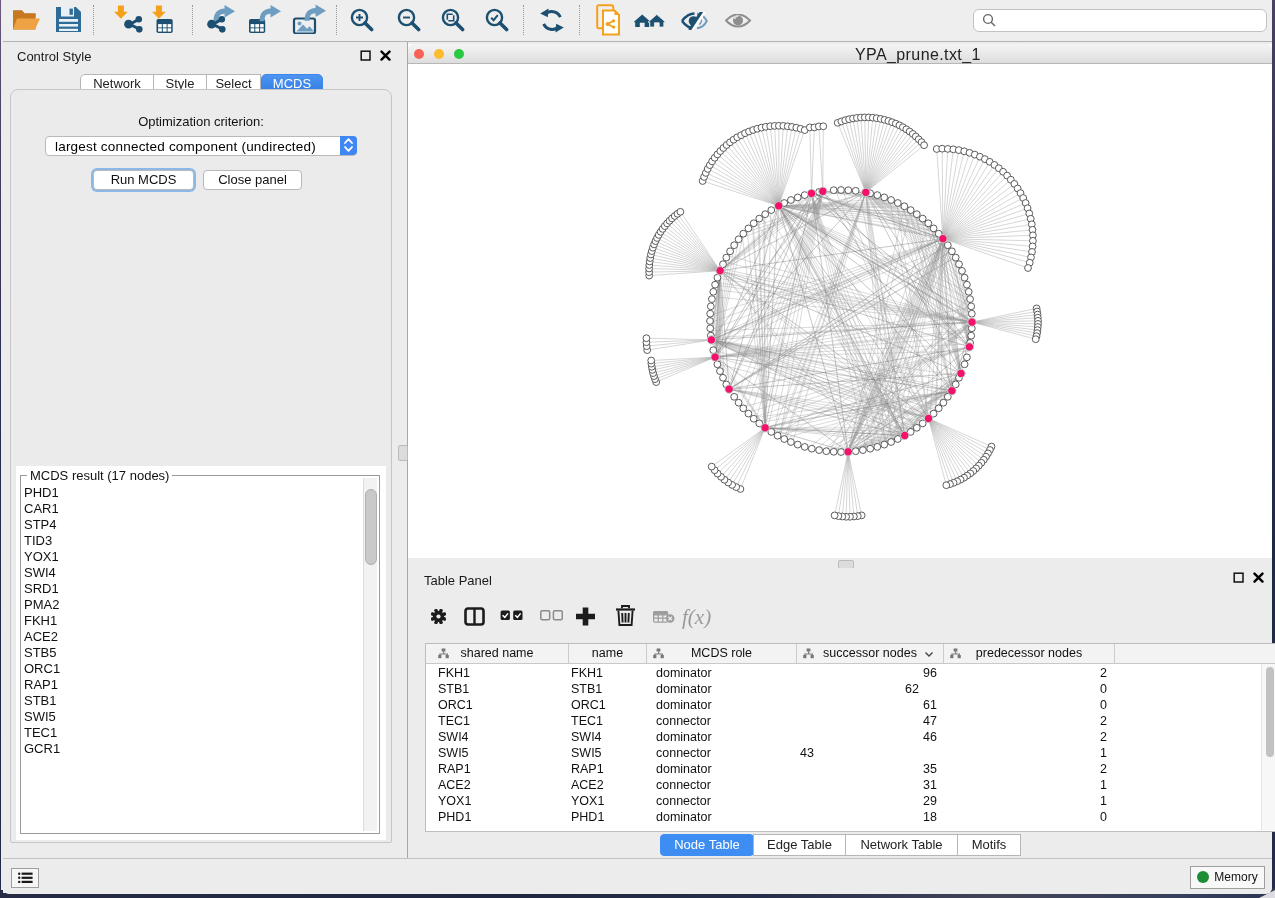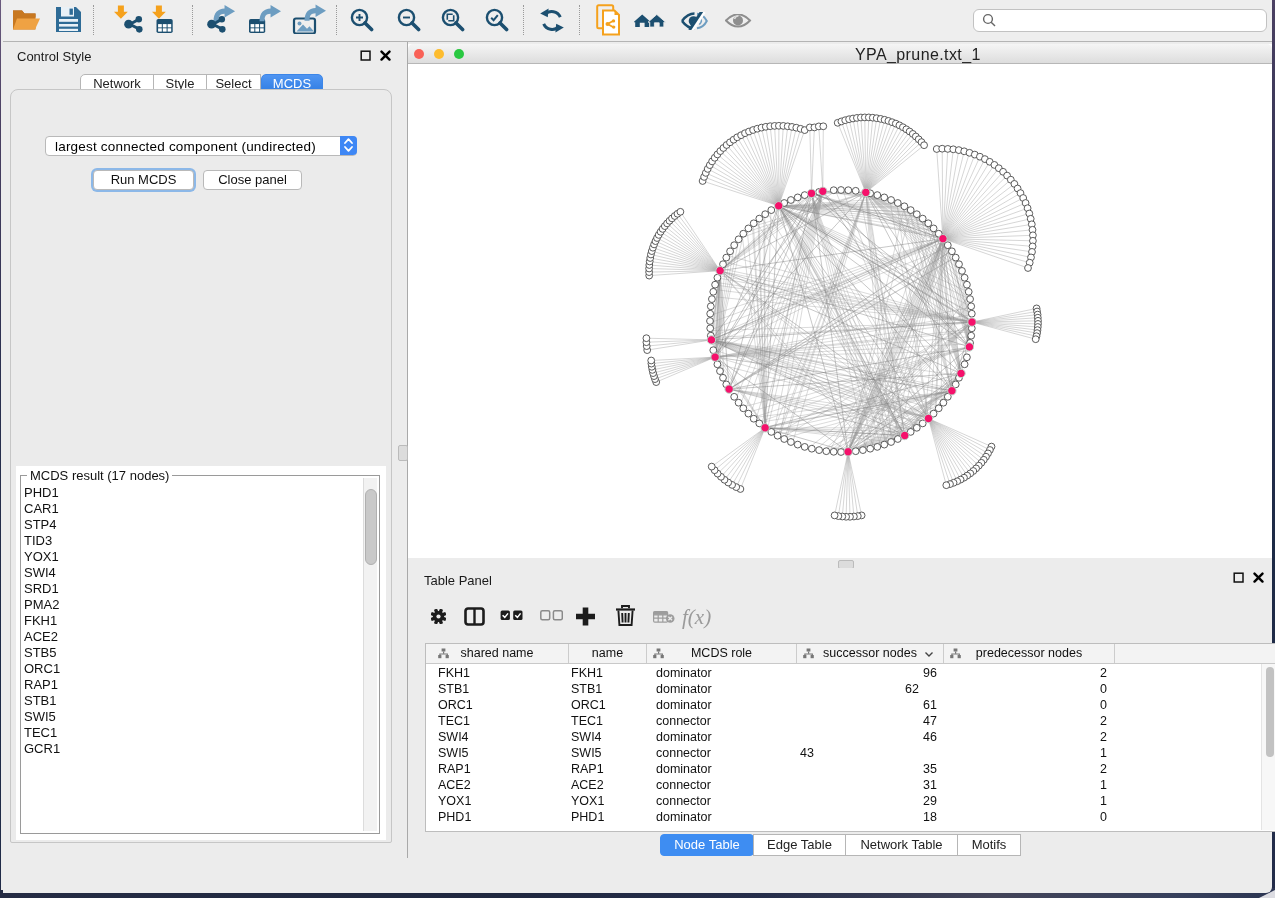--- a/index.html
+++ b/index.html
@@ -214,20 +214,21 @@
       <rect x="1.2" y="1.2" width="8.8" height="8.8" fill="none" stroke="#111" stroke-width="1.5"></rect>
       <path d="M21.5 1.6 L29.5 9.6 M29.5 1.6 L21.5 9.6" stroke="#000" stroke-width="2.4" stroke-linecap="round"></path>
     </svg>
   <div id="cp-tabs">
     <div class="tab" style="left:0;width:72px;border-radius:5px 0 0 5px;">Network</div>
     <div class="tab" style="left:73px;width:52px;">Style</div>
     <div class="tab" style="left:126px;width:53px;">Select</div>
     <div class="tab tabsel" style="left:181px;width:60px;">MCDS</div>
   </div>
   <div id="cp-body">
+    <div id="optlabel">Optimization criterion:</div>
     <div id="dropdown">
         <span style="position:absolute;left:9px;top:1.5px;font-size:13.5px;letter-spacing:0.2px;">largest connected component (undirected)</span>
         <div class="sp">
           <svg style="position:absolute;left:3px;top:1px;" width="11" height="16" viewBox="0 0 11 16">
             <path d="M2 6 L5.5 2.2 L9 6 M2 10 L5.5 13.8 L9 10" fill="none" stroke="#fff" stroke-width="1.8" stroke-linecap="round" stroke-linejoin="round"></path>
           </svg>
         </div>
       </div>
     <div class="btn" style="left:82px;width:99px;box-shadow:0 0 0 2px #8cb8e8;">Run MCDS</div>
     <div class="btn" style="left:192px;width:97px;">Close panel</div>
@@ -1254,13 +1255,28 @@
         </div>
       <div id="tscroll">
           <div id="tthumb"></div>
         </div>
     </div>
     <div class="btab" style="left:252px;width:92px;background:#3e8df2;color:#fff;border-color:#3e8df2;border-radius:4px;">Node Table</div>
     <div class="btab" style="left:345px;width:91px;">Edge Table</div>
     <div class="btab" style="left:437px;width:111px;">Network Table</div>
     <div class="btab" style="left:549px;width:62px;">Motifs</div>
   </div>
+  <div id="status">
+    <div id="listbtn">
+        <svg style="position:absolute;left:6px;top:3px;" width="15" height="12" viewBox="0 0 15 12">
+          <g fill="#1a1a1a">
+            <circle cx="1.2" cy="1.7" r="1.2"></circle>
+            <circle cx="1.2" cy="5.8" r="1.2"></circle>
+            <circle cx="1.2" cy="9.9" r="1.2"></circle>
+            <rect x="3.6" y="0.6" width="11" height="2.2"></rect>
+            <rect x="3.6" y="4.7" width="11" height="2.2"></rect>
+            <rect x="3.6" y="8.8" width="11" height="2.2"></rect>
+          </g>
+        </svg>
+      </div>
+    <div id="membtn"><span id="memdot"></span>Memory</div>
+  </div>
 </div>
 
 </body></html>

